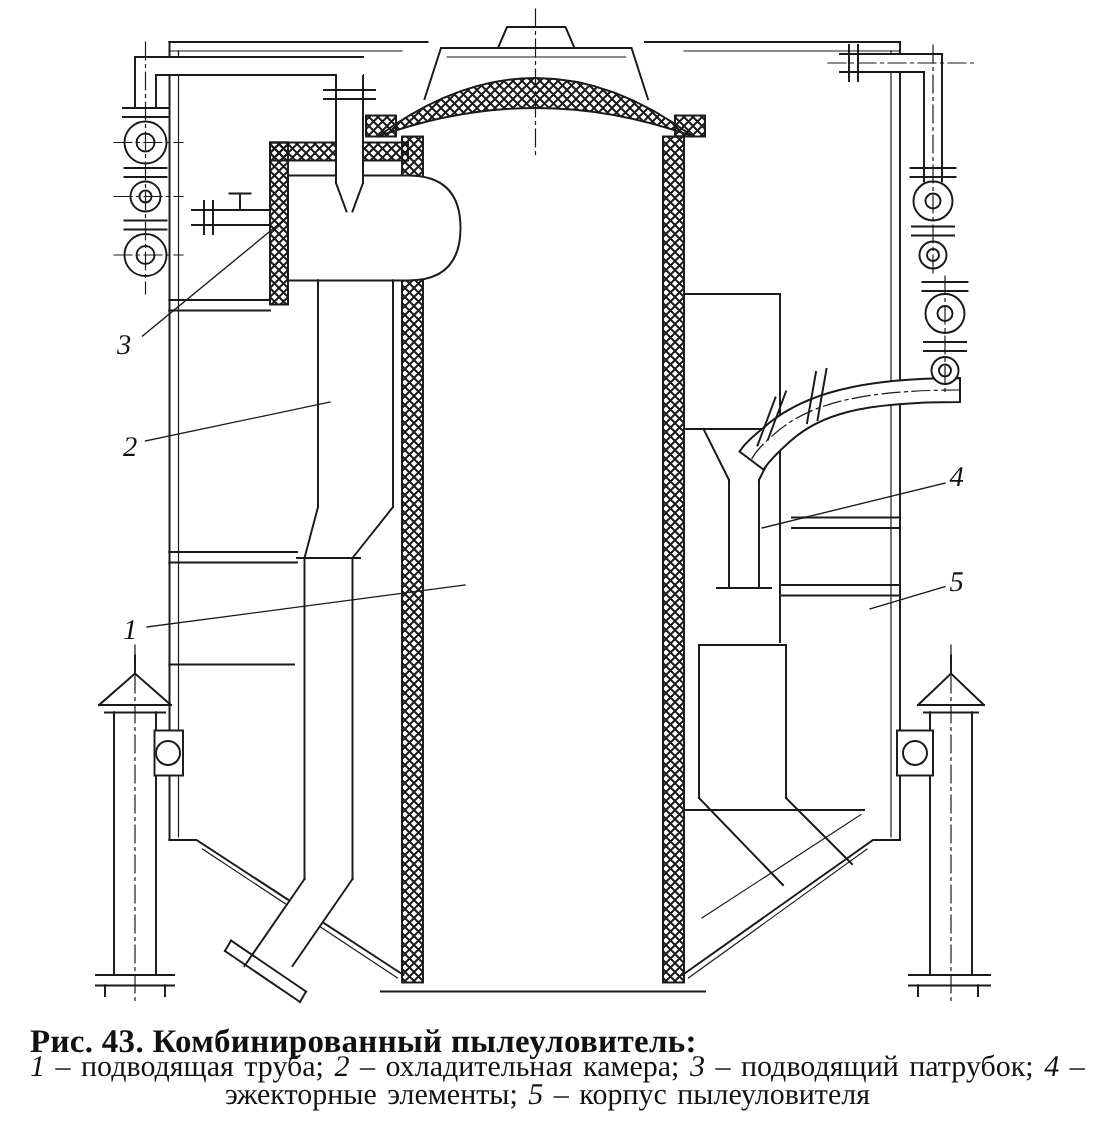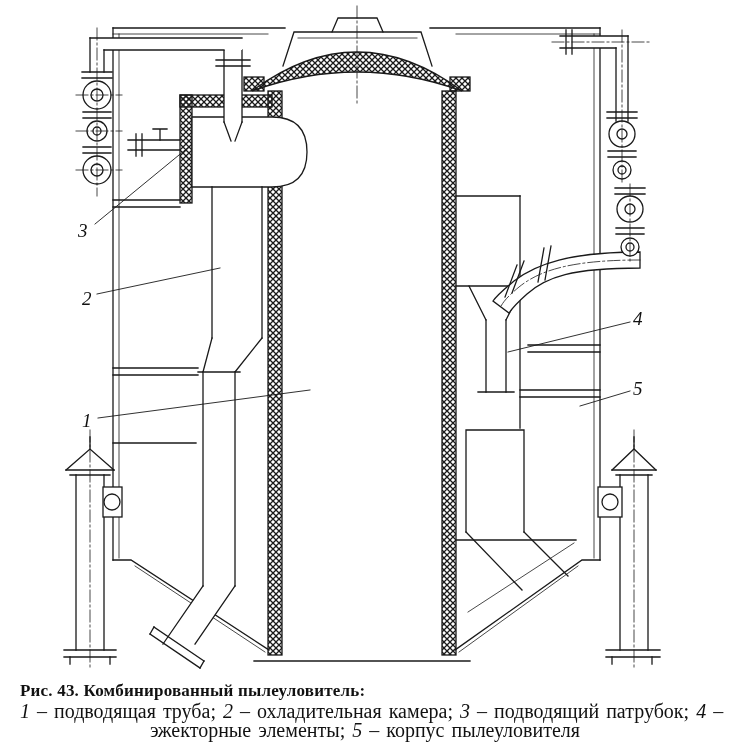--- a/index.html
+++ b/index.html
@@ -15,21 +15,21 @@
   .d .white{fill:#ffffff;}
   .d .mask{fill:#ffffff;stroke:none;}
   .d .thin{stroke-width:0.8;}
   .d .cl{stroke-width:0.8;stroke-dasharray:12 3 2 3;}
   .d .leader{stroke-width:0.9;}
   .part-label{
     position:absolute;font-style:italic;font-size:19px;line-height:1;
     font-family:"Liberation Serif", serif;color:#111;
   }
   .cap-title{
-    position:absolute;left:20px;top:681px;font-weight:bold;font-size:17px;
+    position:absolute;left:20px;top:681px;font-weight:bold;font-size:22px;
     letter-spacing:0.2px;white-space:nowrap;
   }
   .cap-line{position:absolute;font-size:20px;white-space:nowrap;word-spacing:2px;}
   .cap-l2{left:20px;top:700px;}
   .cap-l3{left:0;top:719px;width:730px;text-align:center;}
   .it{font-style:italic;}
 </style>
 </head>
 <body>
 

